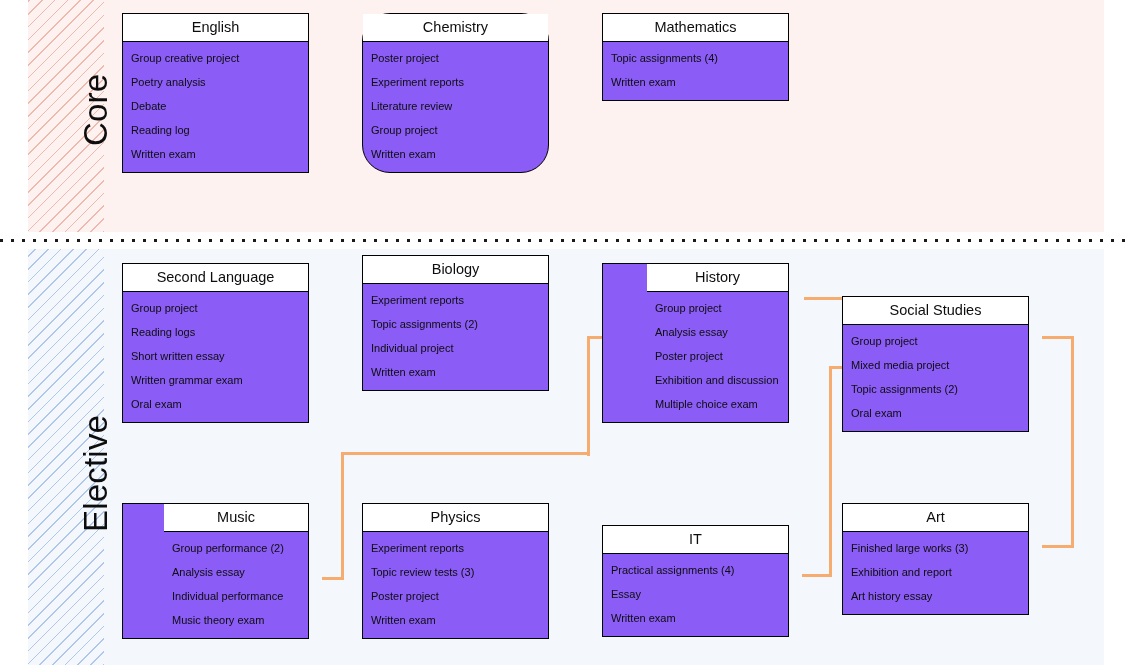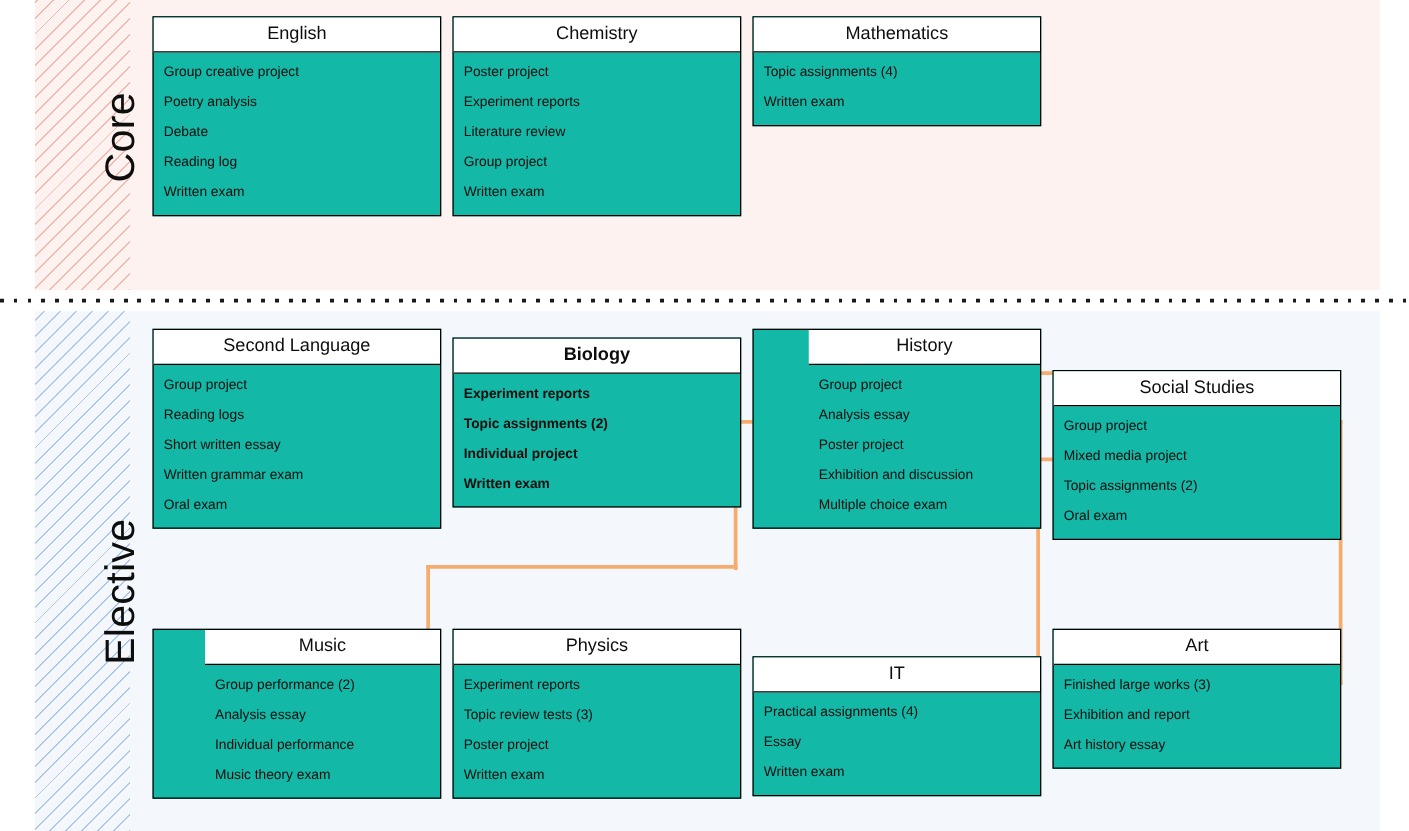--- a/index.html
+++ b/index.html
@@ -94,22 +94,22 @@
       to right,
       #1a1a1a 0px, #1a1a1a 3px,
       rgba(255,255,255,0) 3px, rgba(255,255,255,0) 11px
     );
   }
 
   
   .card {
     position: absolute;
     box-sizing: border-box;
-    width: 231px;
-    background: #14b8a6;
+    width: 187px;
+    background: #8b5cf6;
     border: 1.6px solid #000000;
   }
   .card-title {
     box-sizing: border-box;
     height: 28px;
     line-height: 26px;
     text-align: center;
     font-size: 14.5px;
     color: #0d0d0d;
     border-bottom: 1.6px solid #000000;
@@ -173,21 +173,21 @@
     <div class="card-title">English</div>
     <div class="card-body">
       <div class="card-item">Group creative project</div>
       <div class="card-item">Poetry analysis</div>
       <div class="card-item">Debate</div>
       <div class="card-item">Reading log</div>
       <div class="card-item">Written exam</div>
     </div>
   </div>
 
-  <div class="card" style="left:362px; top:13px;">
+  <div class="card" style="left:362px; top:13px;border-radius:28px;">
     <div class="card-title">Chemistry</div>
     <div class="card-body">
       <div class="card-item">Poster project</div>
       <div class="card-item">Experiment reports</div>
       <div class="card-item">Literature review</div>
       <div class="card-item">Group project</div>
       <div class="card-item">Written exam</div>
     </div>
   </div>
 
@@ -203,21 +203,21 @@
     <div class="card-title">Second Language</div>
     <div class="card-body">
       <div class="card-item">Group project</div>
       <div class="card-item">Reading logs</div>
       <div class="card-item">Short written essay</div>
       <div class="card-item">Written grammar exam</div>
       <div class="card-item">Oral exam</div>
     </div>
   </div>
 
-  <div class="card" style="left:362px; top:270px;font-weight:bold;">
+  <div class="card" style="left:362px; top:255px;">
     <div class="card-title">Biology</div>
     <div class="card-body">
       <div class="card-item">Experiment reports</div>
       <div class="card-item">Topic assignments (2)</div>
       <div class="card-item">Individual project</div>
       <div class="card-item">Written exam</div>
     </div>
   </div>
 
   <div class="card" style="left:602px; top:263px;padding-left:44px;">

